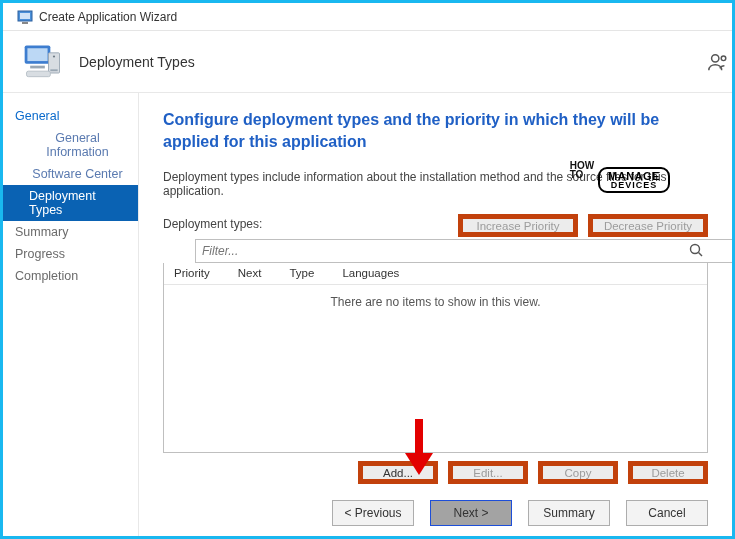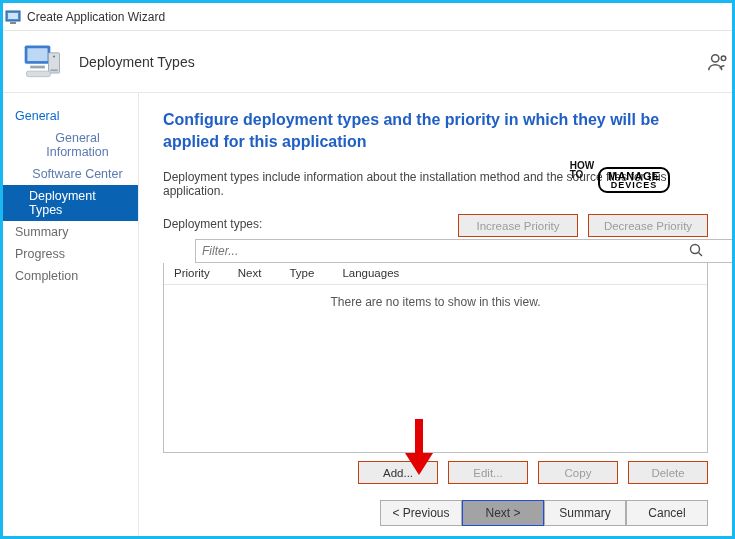--- a/index.html
+++ b/index.html
@@ -1,20 +1,20 @@
 <!DOCTYPE html>
 <html><head>
 <meta charset="utf-8">
 <style>
   * { box-sizing: border-box; font-family: "Segoe UI", Tahoma, sans-serif; }
   html, body { margin:0; padding:0; }
   body { width:735px; height:539px; border:3px solid #19b8f0; background:#fff; position:relative; overflow:hidden; }
 
   
-  .titlebar { height:28px; background:#fff; color:#333; font-size:12px; display:flex; align-items:center; padding:0 2px; border-bottom:1px solid #e5e5e5;}
+  .titlebar { height:28px; background:#fff; color:#333; font-size:12px; display:flex; align-items:center; padding:0 14px; border-bottom:1px solid #e5e5e5;}
   .title-icon { width:16px; height:16px; margin-right:6px; display:inline-flex; align-items:center; justify-content:center;}
   .title-icon svg { width:16px; height:16px; }
 
   
   .headerpanel { height:62px; display:flex; align-items:center; padding:0 18px; border-bottom:1px solid #e8e8e8;}
   .pc-icon { width:44px; height:44px; margin-right:14px; display:inline-flex;}
   .pc-icon svg { width:44px; height:44px;}
   .header-title { font-size:14px; color:#333; }
   .user-icon { position:absolute; right:3px; top:48px; color:#555;}
   .user-icon svg { width:22px; height:22px; }
@@ -28,41 +28,41 @@
   .navitem.selected { background:#0a62b3; color:#fff; padding-left:26px;}
 
   .main { flex:1; position:relative; padding:16px 24px 0 24px; }
   .main-heading { color:#2060c5; font-size:16px; line-height:1.35; margin:0 0 14px 0; max-width:520px;}
   .main-desc { color:#444; font-size:12px; margin:18px 0 16px 0;}
   .deplabel { color:#444; font-size:12px; margin-bottom:6px; }
 
   
   .toprow { display:flex; align-items:flex-end; justify-content:space-between; margin-bottom:2px;}
   .prio-btns { display:flex; gap:10px;}
-  .gray-btn { height:23px; min-width:120px; background:#ececec; border:1px solid #c2410c; color:#9c9c9c; font-size:11.5px; display:inline-flex; align-items:center; justify-content:center; }
+  .gray-btn { height:23px; min-width:120px; background:#ececec; border:5px solid #c2410c; color:#9c9c9c; font-size:11.5px; display:inline-flex; align-items:center; justify-content:center; }
 
   
   .filterbox { position:relative; margin-bottom:0;}
   .filterbox input { width:100%; height:24px; border:1px solid #bfbfbf; padding:0 24px 0 6px; font-size:12px; color:#888; font-style:italic;margin-left:32px; }
   .filterbox .mag { position:absolute; right:4px; top:3px; color:#666;}
   .filterbox .mag svg { width:16px; height:16px;}
 
   
   .listview { border:1px solid #bfbfbf; border-top:none; height:190px; background:#fff; }
   .lv-headers { display:flex; height:22px; border-bottom:1px solid #e5e5e5; font-size:11.5px; color:#333;gap:8px;}
   .lv-headers span { padding:4px 10px; }
   .lv-empty { text-align:center; color:#555; font-size:12px; padding-top:10px;}
 
   
   .listactions { display:flex; justify-content:flex-end; gap:10px; margin-top:8px;}
   .listactions .gray-btn { min-width:80px; }
   .listactions .gray-btn.add { color:#333; }
 
   
-  .wizfooter { position:absolute; bottom:10px; right:24px; display:flex; gap:0;}
+  .wizfooter { position:absolute; bottom:10px; right:24px; display:flex; gap:16px;}
   .wiz-btn { height:26px; min-width:82px; border:1px solid #adadad; background:#f3f3f3; color:#333; font-size:12px; display:inline-flex; align-items:center; justify-content:center;}
   .wiz-btn.primary { border:1px solid #1d4ed8; background:#a3a3a3; }
 
   
   .watermark { position:absolute; top:144px; right:62px; display:flex; align-items:center; gap:4px; }
   .wm-how { font-size:10px; font-weight:700; line-height:0.9; color:#111;}
   .wm-pill { border:2px solid #000; border-radius:9px; padding:1px 8px; font-size:11px; font-weight:700; letter-spacing:0.5px;margin-top:20px;}
   .wm-pill .devices { font-weight:700; letter-spacing:1px; font-size:9px; display:block; margin-top:-2px; text-align:center;}
 
   

